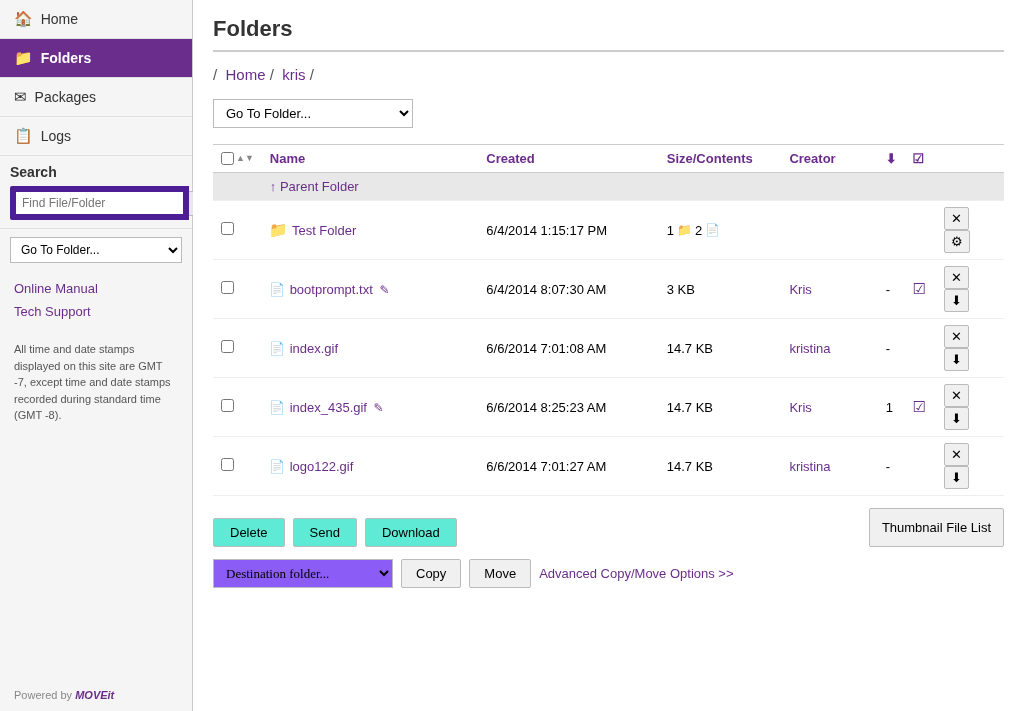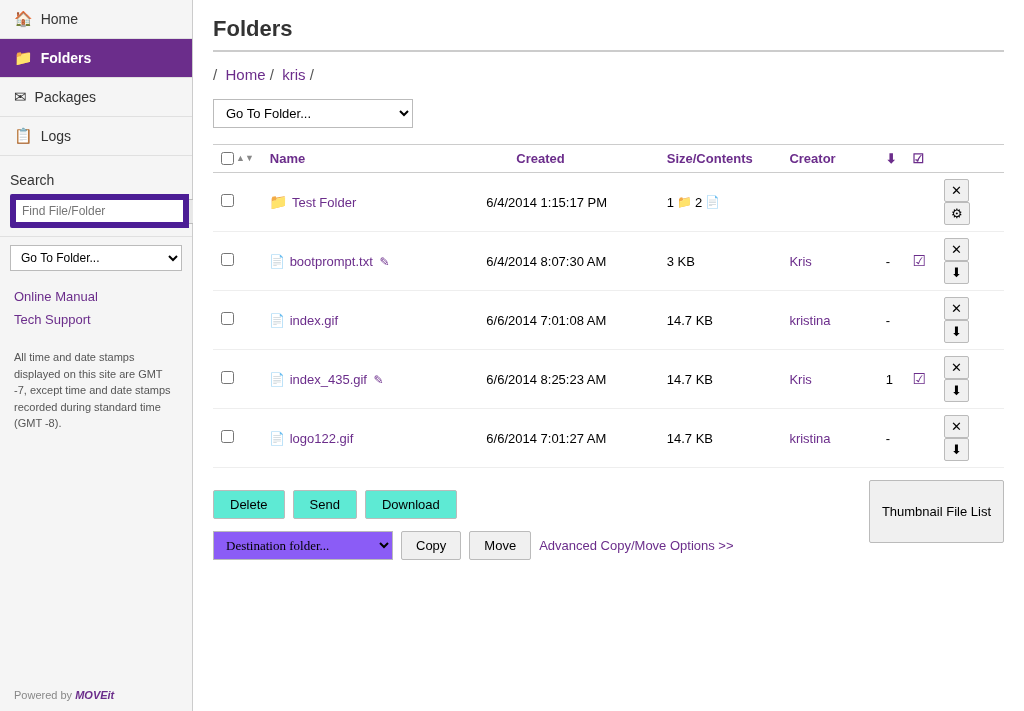--- a/index.html
+++ b/index.html
@@ -31,25 +31,24 @@
     }
     .sidebar-icon {
       margin-right: 8px;
       font-size: 15px;
     }
     .search-section {
       padding: 8px 10px;
       border-bottom: 1px solid #e0e0e0;
     }
     .search-label {
-      font-weight: normal;
+      font-weight: bold;
       font-size: 14px;
       margin-bottom: 6px;
       color: #333;
-      margin-top: 8px;
     }
     .search-input-row {
       display: flex;
       align-items: center;
     }
     .search-input-row input {
       flex: 1;
       border: 6px solid #4c1d95;
       padding: 4px 6px;
       font-size: 12px;
@@ -201,21 +200,21 @@
     .col-actions { width: 70px; }
 
     .header-check-area {
       display: flex;
       align-items: center;
       gap: 2px;
     }
 
     .thumb-btn {
       float: right;
-      padding: 23px 12px;
+      padding: 11px 12px;
       border: 1px solid #bbb;
       background: #f0f0f0;
       cursor: pointer;
       border-radius: 2px;
       font-size: 13px;
       margin-bottom: 8px;
     }
 
     .selected-actions {
       margin-top: 8px;
@@ -364,39 +363,45 @@
         <th class="col-check icon-col">
           <div class="header-check-area">
             <input type="checkbox" style="">
             <span class="sort-arrows">▲▼</span>
           </div>
         </th>
         <th class="col-name">
           <span style="color:#6b2d8b;font-weight:bold;">Name</span>
         </th>
         <th class="col-created">
-          <span style="color:#6b2d8b;font-weight:bold;margin-left:30px;">Created</span>
+          <span style="color:#6b2d8b;font-weight:bold;">Created</span>
         </th>
         <th class="col-size">
           <span style="color:#6b2d8b;font-weight:bold;">Size/Contents</span>
         </th>
         <th class="col-creator">
           <span style="color:#6b2d8b;font-weight:bold;">Creator</span>
         </th>
         <th class="col-dl">
           <span>⬇</span>
         </th>
         <th class="col-cb">
           <span>☑</span>
         </th>
         <th class="col-actions"></th>
       </tr>
     </thead>
     <tbody>
 
+      <tr class="parent-row">
+        <td></td>
+        <td colspan="7">
+          <a class="parent-link">↑ Parent Folder</a>
+        </td>
+      </tr>
 
       <tr>
         <td>
           <input type="checkbox" style="">
         </td>
         <td>
           <span class="folder-icon">📁</span>
           <a class="file-link">Test Folder</a>
         </td>
         <td>6/4/2014 1:15:17 PM</td>

